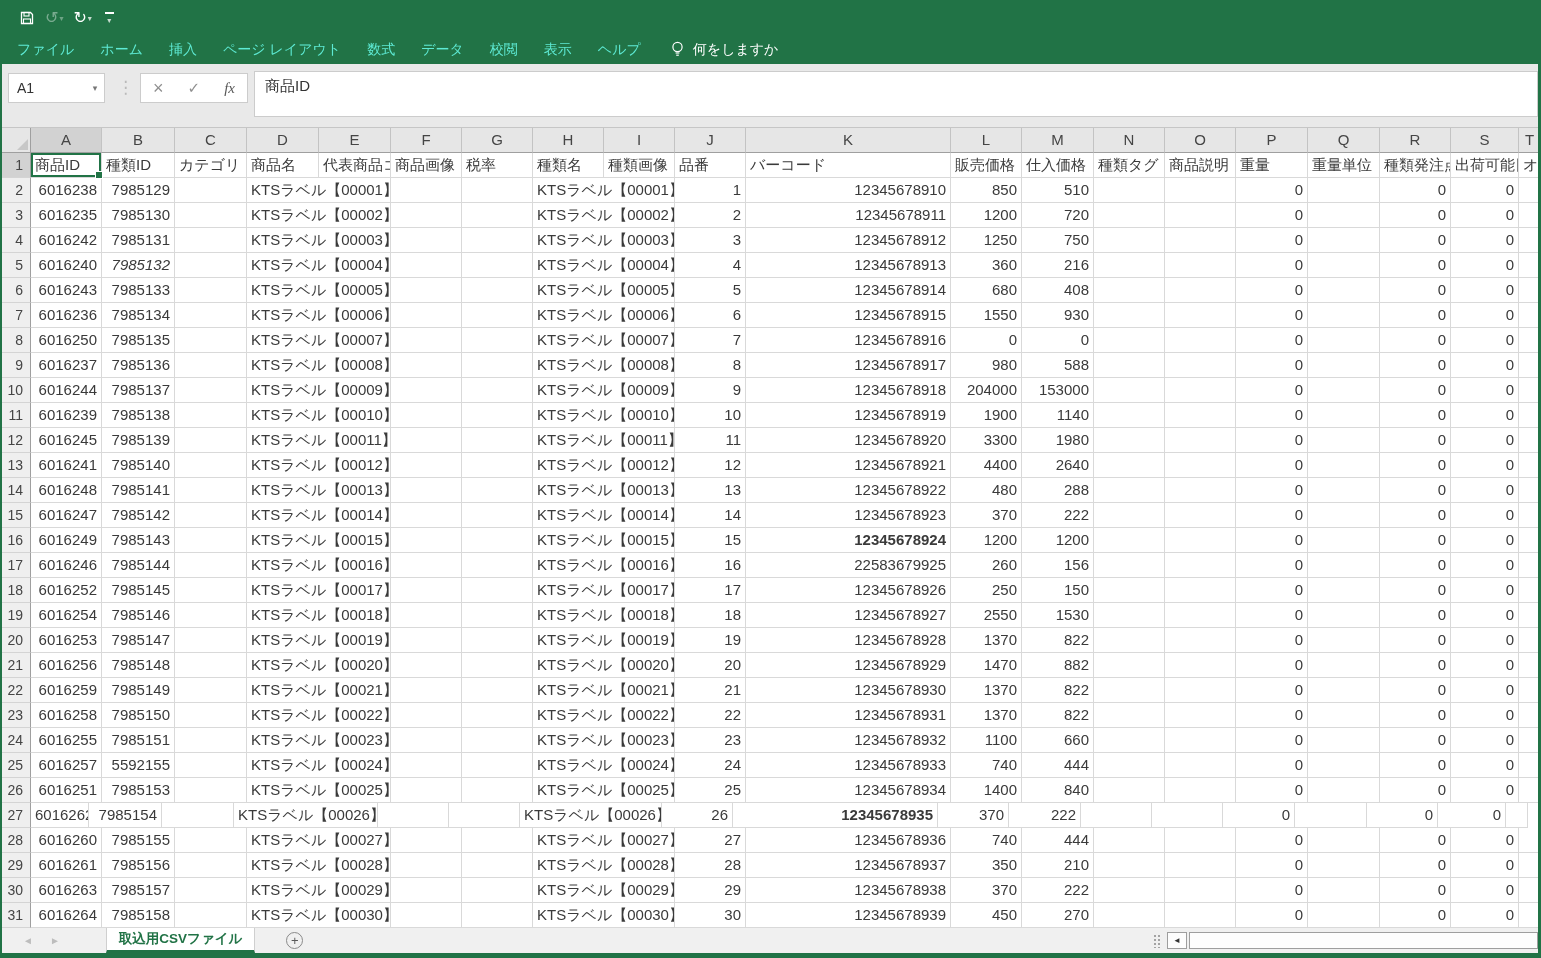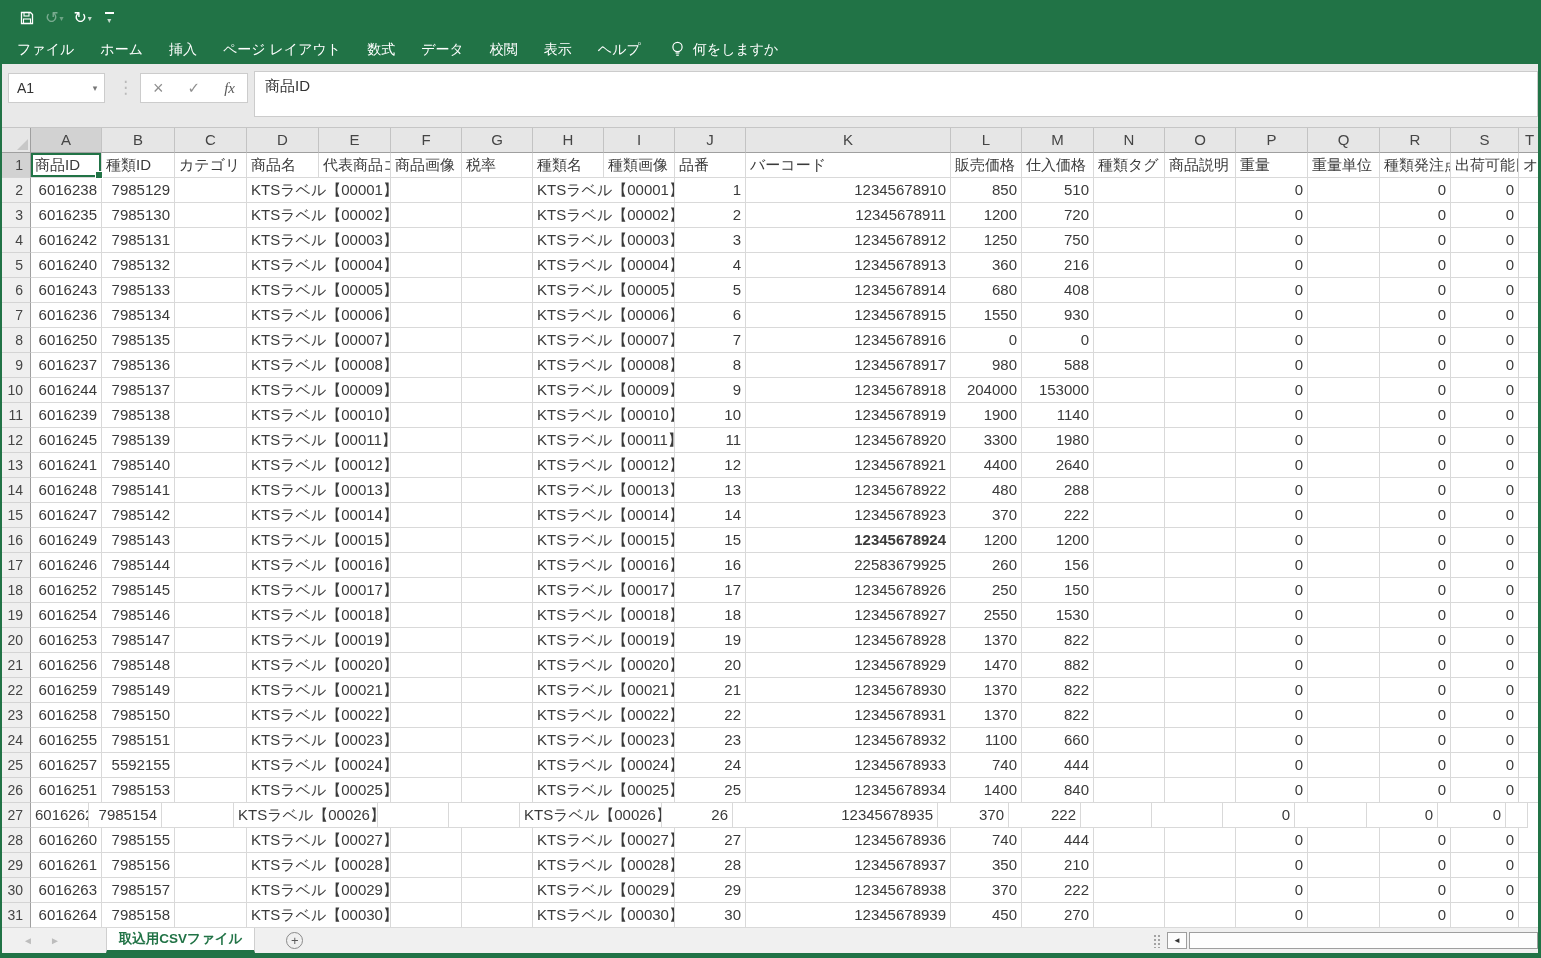--- a/index.html
+++ b/index.html
@@ -15,21 +15,21 @@
   .qat-btn .glyph{font-size:16px;line-height:16px;}
   .qat-btn.disabled .glyph{color:rgba(255,255,255,0.4);}
   .caret{font-size:8px;color:rgba(255,255,255,0.75);margin-left:1px;}
   .qat-custom{display:flex;flex-direction:column;align-items:center;margin-left:6px;cursor:pointer;}
   .qat-custom .bar{width:9px;height:2px;background:#fff;margin-bottom:2px;}
   .qat-custom .caret{margin:0;}
   .title-text{position:absolute;left:843px;top:0;height:36px;display:flex;align-items:center;
               color:#fff;font-size:14px;white-space:nowrap;}
   
   .menubar{height:28px;background:#217346;display:flex;align-items:center;flex:0 0 auto;padding-left:2px;}
-  .mtab{color:#ffffff;font-size:14px;padding:0 13px;height:28px;display:flex;align-items:center;cursor:pointer;white-space:nowrap;}
+  .mtab{color:#5eead4;font-size:14px;padding:0 13px;height:28px;display:flex;align-items:center;cursor:pointer;white-space:nowrap;}
   .tellme{display:flex;align-items:center;color:#fff;font-size:14px;margin-left:16px;cursor:pointer;gap:8px;}
   .bulb{display:inline-block;}
   
   .fstrip{height:63px;background:#e9e9e9;border-bottom:1px solid #c6c6c6;position:relative;flex:0 0 auto;}
   .namebox{position:absolute;left:6px;top:9px;width:97px;height:30px;background:#fff;border:1px solid #cccccc;
            box-sizing:border-box;display:flex;align-items:center;font-size:14px;color:#333;}
   .namebox .nb-text{flex:1;padding-left:8px;}
   .namebox .nb-caret{width:18px;text-align:center;color:#777;font-size:9px;cursor:pointer;}
   .vdots{position:absolute;left:115px;top:12px;color:#b9b9b9;font-size:17px;line-height:24px;}
   .fbtns{position:absolute;left:138px;top:9px;width:108px;height:30px;background:#fff;border:1px solid #cccccc;
@@ -246,21 +246,21 @@
           <div class="cell" style="width: 71px;"></div>
           <div class="cell num" style="width: 72px;">0</div>
           <div class="cell" style="width: 72px;"></div>
           <div class="cell num" style="width: 71px;">0</div>
           <div class="cell num" style="width: 68px;">0</div>
           <div class="cell" style="width: 22px;"></div>
         </div>
         <div class="grid-row">
           <div class="rowhdr">5</div>
           <div class="cell num" style="width: 71px;">6016240</div>
-          <div class="cell num" style="width: 73px;">7985132</div>
+          <div class="cell num" style="width: 73px; font-style: italic;">7985132</div>
           <div class="cell" style="width: 72px;"></div>
           <div class="cell" style="width: 144px;">KTSラベル【00004】</div>
           <div class="cell" style="width: 71px;"></div>
           <div class="cell" style="width: 71px;"></div>
           <div class="cell" style="width: 142px;">KTSラベル【00004】</div>
           <div class="cell num" style="width: 71px;">4</div>
           <div class="cell num" style="width: 205px;">12345678913</div>
           <div class="cell num" style="width: 71px;">360</div>
           <div class="cell num" style="width: 72px;">216</div>
           <div class="cell" style="width: 71px;"></div>
@@ -715,21 +715,21 @@
         <div class="grid-row">
           <div class="rowhdr">27</div>
           <div class="cell num" style="width: 58px;">6016262</div>
           <div class="cell num" style="width: 73px;">7985154</div>
           <div class="cell" style="width: 72px;"></div>
           <div class="cell" style="width: 144px;">KTSラベル【00026】</div>
           <div class="cell" style="width: 71px;"></div>
           <div class="cell" style="width: 71px;"></div>
           <div class="cell" style="width: 142px;">KTSラベル【00026】</div>
           <div class="cell num" style="width: 71px;">26</div>
-          <div class="cell num" style="width: 205px;">12345678935</div>
+          <div class="cell num" style="width: 205px; font-weight: bold;">12345678935</div>
           <div class="cell num" style="width: 71px;">370</div>
           <div class="cell num" style="width: 72px;">222</div>
           <div class="cell" style="width: 71px;"></div>
           <div class="cell" style="width: 71px;"></div>
           <div class="cell num" style="width: 72px;">0</div>
           <div class="cell" style="width: 72px;"></div>
           <div class="cell num" style="width: 71px;">0</div>
           <div class="cell num" style="width: 68px;">0</div>
           <div class="cell" style="width: 22px;"></div>
         </div>

